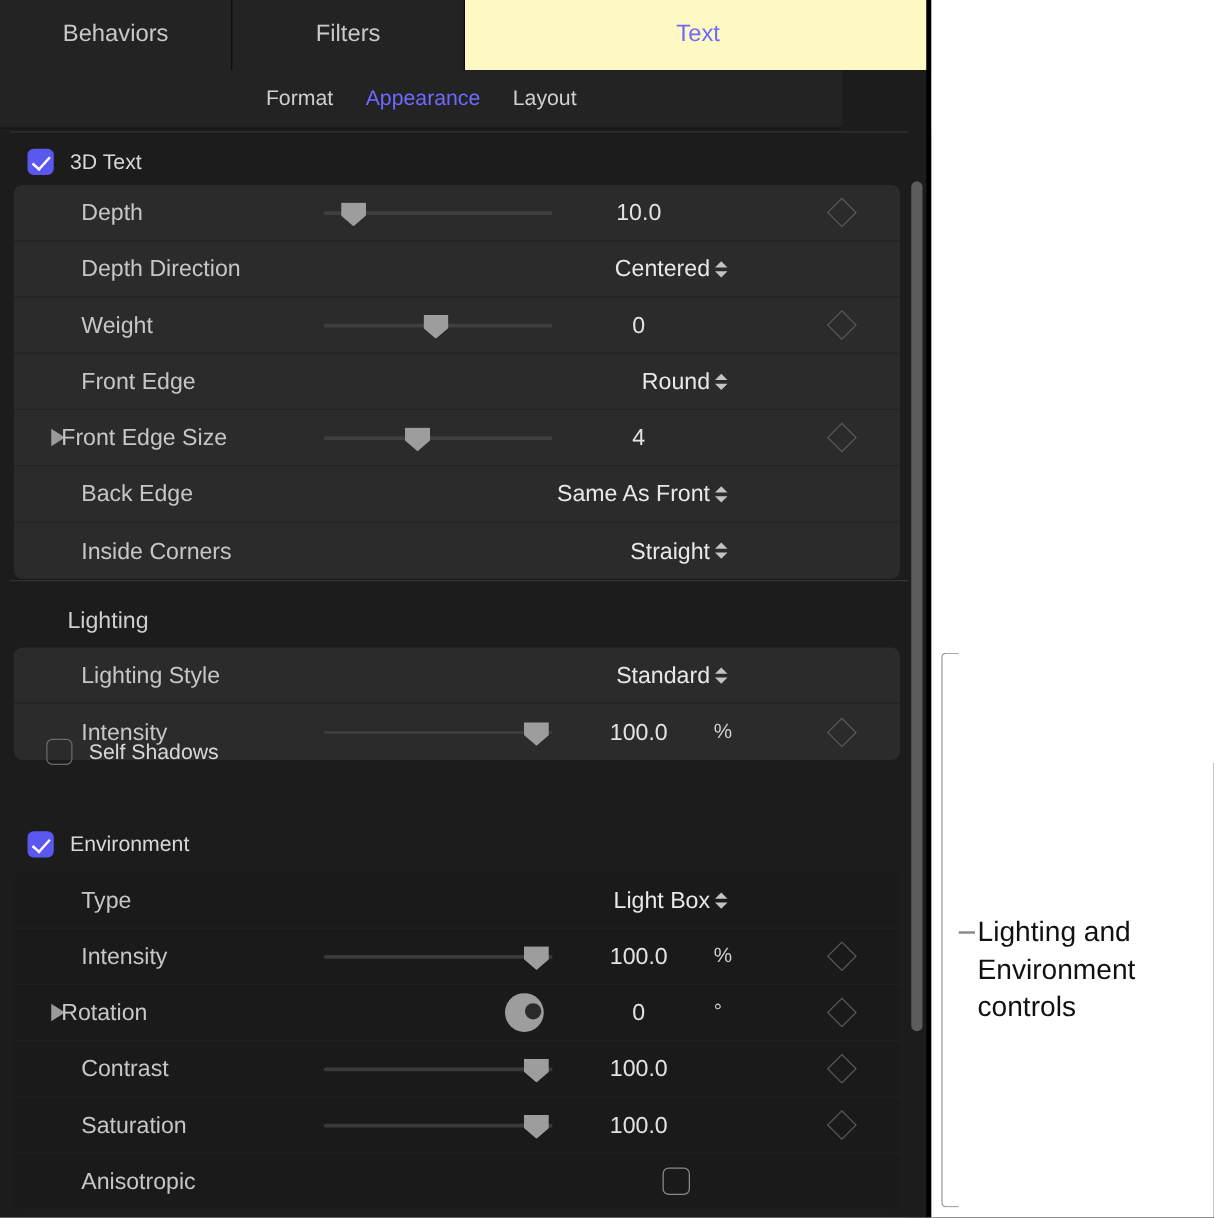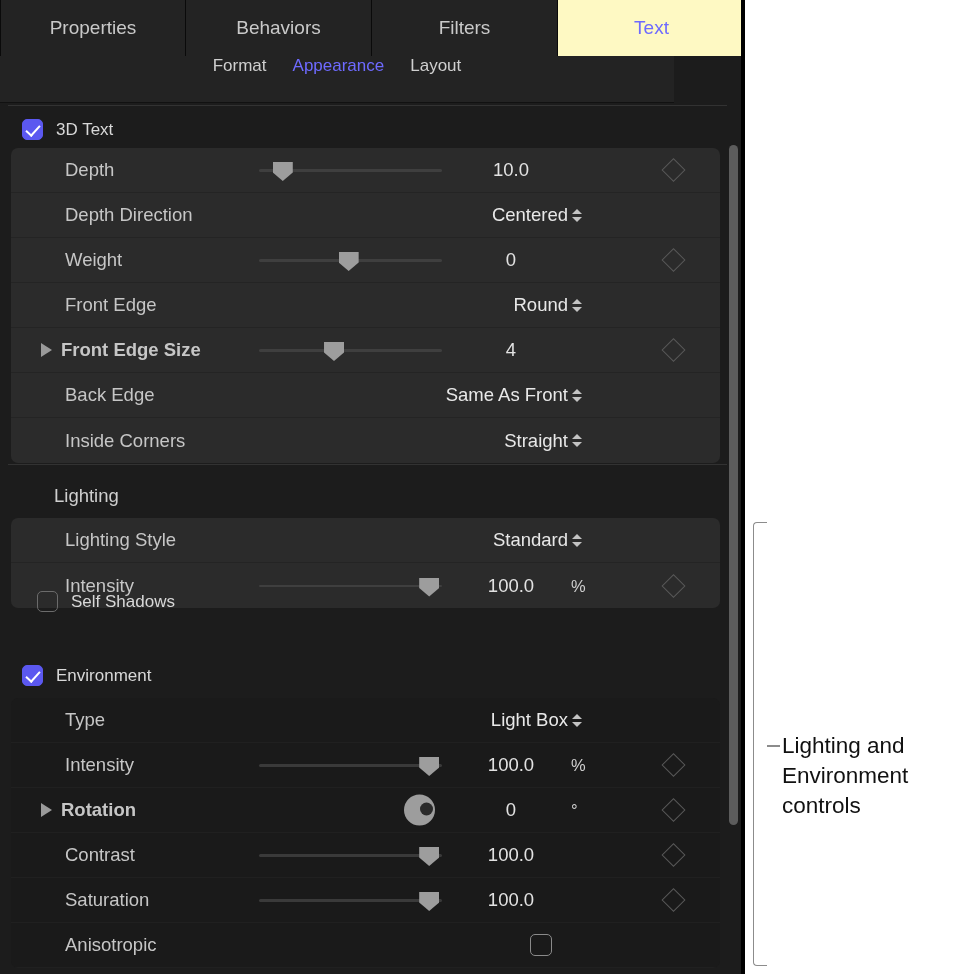--- a/index.html
+++ b/index.html
@@ -25,21 +25,21 @@
     flex:0 0 186px; height:56px; display:flex; align-items:center; justify-content:center;
     font-size:19px; color:#c9c9c9; background:#232323;
     border-right:1px solid #0a0a0a; cursor:default;
   }
   .tab.sep0 { border-left:1px solid #0a0a0a; }
   .tab.active { background:#fef9c3; color:#6e6aff; border-right:none; flex:1 1 auto; }
 
   
   .subbar {
     position:absolute; left:0; top:56px; width:674px; height:47px;
-    background:#232323; display:flex; justify-content:center; gap:26px;
+    background:#232323; display:flex; align-items:center; justify-content:center; gap:26px;
     border-bottom:1px solid #111;
   }
   .subtab { font-size:17px; color:#cfcfcf; cursor:default; }
   .subtab.active { color:#6e6aff; }
 
   
   .scrollbody { position:absolute; left:0; top:103px; width:745px; height:871px; background:#1c1c1c; }
 
   .hairline { position:absolute; left:8px; width:720px; height:1px; background:#323232; }
 
@@ -67,21 +67,21 @@
   .group.dark { background:#1a1a1a; }
 
   .row { position:relative; height:45px; border-bottom:1px solid #242424; }
   .group.dark .row { border-bottom:1px solid #202020; }
   .row:last-child { border-bottom:none; }
 
   .rlabel {
     position:absolute; left:54px; top:50%; transform:translateY(-50%);
     font-size:18.5px; color:#c6c6c6; white-space:nowrap;
   }
-  .rlabel.ind { left:50px;font-weight:bold; }
+  .rlabel.ind { left:38px; }
 
   .tri {
     position:absolute; left:30px; top:50%; transform:translateY(-50%);
     width:0; height:0; border-left:11px solid #9a9a9a;
     border-top:7px solid transparent; border-bottom:7px solid transparent;
   }
 
   
   .slider { position:absolute; left:248px; top:50%; transform:translateY(-50%); width:183px; height:20px; }
   .track { position:absolute; left:0; top:9px; width:183px; height:2.5px; background:#3f3f3f; border-radius:2px; }
@@ -157,21 +157,20 @@
   }
 </style>
 </head>
 <body>
 
 <div id="root">
 
   <div class="panel">
 
     <div class="tabbar">
-      <div class="tab sep0">Properties</div>
       <div class="tab">Behaviors</div>
       <div class="tab">Filters</div>
       <div class="tab active">Text</div>
     </div>
 
     <div class="subbar">
       <div class="subtab">Format</div>
       <div class="subtab active">Appearance</div>
       <div class="subtab">Layout</div>
     </div>

